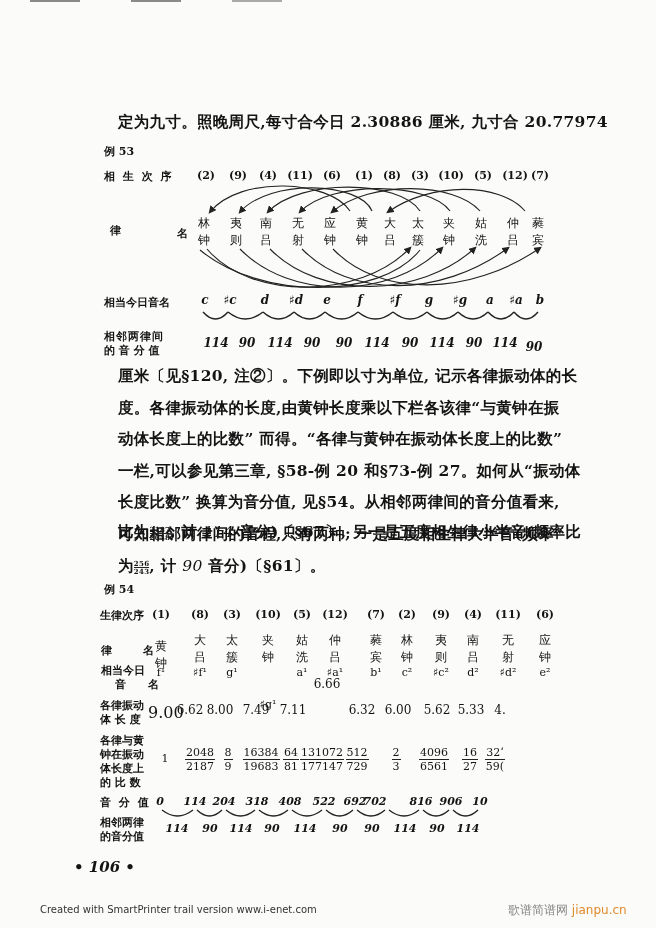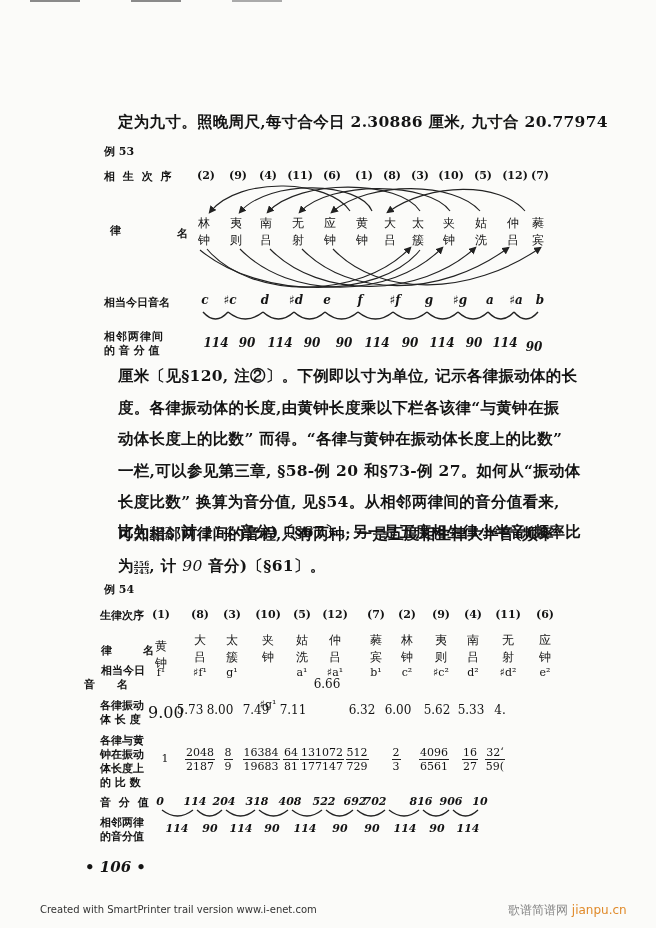--- a/index.html
+++ b/index.html
@@ -180,41 +180,41 @@
     <div class="cell" style="left: 320px; top: 632px; width: 30px; font-weight: normal; font-size: 12px;">仲<br>吕</div>
     <div class="cell" style="left: 361px; top: 632px; width: 30px; font-weight: normal; font-size: 12px;">蕤<br>宾</div>
     <div class="cell" style="left: 392px; top: 632px; width: 30px; font-weight: normal; font-size: 12px;">林<br>钟</div>
     <div class="cell" style="left: 426px; top: 632px; width: 30px; font-weight: normal; font-size: 12px;">夷<br>则</div>
     <div class="cell" style="left: 458px; top: 632px; width: 30px; font-weight: normal; font-size: 12px;">南<br>吕</div>
     <div class="cell" style="left: 493px; top: 632px; width: 30px; font-weight: normal; font-size: 12px;">无<br>射</div>
     <div class="cell" style="left: 530px; top: 632px; width: 30px; font-weight: normal; font-size: 12px;">应<br>钟</div>
   </div>
 
 <div class="abs lbl" style="left:101px;top:663px;text-align:center;">相当今日</div>
-<div class="abs lbl" style="left:84px;top:677px;">音　　名</div>
+<div class="abs lbl" style="left:115px;top:677px;">音　　名</div>
 <div id="ex54-notes">
     <div class="cell" style="left: 146px; top: 666px; width: 30px; font-weight: normal;">f¹</div>
     <div class="cell" style="left: 185px; top: 666px; width: 30px; font-weight: normal;">♯f¹</div>
     <div class="cell" style="left: 217px; top: 666px; width: 30px; font-weight: normal;">g¹</div>
     <div class="cell" style="left: 253px; top: 666px; width: 30px; font-weight: normal; margin-top: 32px;">♯g¹</div>
     <div class="cell" style="left: 287px; top: 666px; width: 30px; font-weight: normal;">a¹</div>
     <div class="cell" style="left: 320px; top: 666px; width: 30px; font-weight: normal;">♯a¹</div>
     <div class="cell" style="left: 361px; top: 666px; width: 30px; font-weight: normal;">b¹</div>
     <div class="cell" style="left: 392px; top: 666px; width: 30px; font-weight: normal;">c²</div>
     <div class="cell" style="left: 426px; top: 666px; width: 30px; font-weight: normal;">♯c²</div>
     <div class="cell" style="left: 458px; top: 666px; width: 30px; font-weight: normal;">d²</div>
     <div class="cell" style="left: 493px; top: 666px; width: 30px; font-weight: normal;">♯d²</div>
     <div class="cell" style="left: 530px; top: 666px; width: 30px; font-weight: normal;">e²</div>
   </div>
 
 <div class="abs lbl" style="left:100px;top:698px;">各律振动</div>
 <div class="abs lbl" style="left:100px;top:712px;">体 长 度</div>
 <div id="ex54-lengths">
     <div class="cell" style="left: 148px; top: 703px; width: 30px; font-weight: normal; font-size: 16px;">9.00</div>
-    <div class="cell" style="left: 175px; top: 703px; width: 30px; font-weight: normal; font-size: 12px;">5.73</div>
+    <div class="cell" style="left: 175px; top: 703px; width: 30px; font-weight: normal; font-size: 12px;">6.62</div>
     <div class="cell" style="left: 205px; top: 703px; width: 30px; font-weight: normal; font-size: 12px;">8.00</div>
     <div class="cell" style="left: 241px; top: 703px; width: 30px; font-weight: normal; font-size: 12px;">7.49</div>
     <div class="cell" style="left: 278px; top: 703px; width: 30px; font-weight: normal; font-size: 12px;">7.11</div>
     <div class="cell" style="left: 312px; top: 677px; width: 30px; font-weight: normal; font-size: 12px;">6.66</div>
     <div class="cell" style="left: 347px; top: 703px; width: 30px; font-weight: normal; font-size: 12px;">6.32</div>
     <div class="cell" style="left: 383px; top: 703px; width: 30px; font-weight: normal; font-size: 12px;">6.00</div>
     <div class="cell" style="left: 422px; top: 703px; width: 30px; font-weight: normal; font-size: 12px;">5.62</div>
     <div class="cell" style="left: 456px; top: 703px; width: 30px; font-weight: normal; font-size: 12px;">5.33</div>
     <div class="cell" style="left: 485px; top: 703px; width: 30px; font-weight: normal; font-size: 12px;">4.</div>
   </div>
@@ -274,19 +274,19 @@
     <div class="cell it" style="left: 226px; top: 822px; width: 30px;">114</div>
     <div class="cell it" style="left: 257px; top: 822px; width: 30px;">90</div>
     <div class="cell it" style="left: 290px; top: 822px; width: 30px;">114</div>
     <div class="cell it" style="left: 325px; top: 822px; width: 30px;">90</div>
     <div class="cell it" style="left: 357px; top: 822px; width: 30px;">90</div>
     <div class="cell it" style="left: 390px; top: 822px; width: 30px;">114</div>
     <div class="cell it" style="left: 422px; top: 822px; width: 30px;">90</div>
     <div class="cell it" style="left: 453px; top: 822px; width: 30px;">114</div>
   </div>
 
-<div class="abs pagenum" style="left:85px;top:858px;">• 106 •</div>
+<div class="abs pagenum" style="left:74px;top:858px;">• 106 •</div>
 
 <div class="abs footer" style="left:40px;top:904px;">Created with SmartPrinter trail version www.i-enet.com</div>
 <div class="abs wm" style="left:508px;top:902px;">
   <span>歌谱简谱网</span>
   <span class="en">jianpu.cn</span>
 </div>
 
 </body></html>

